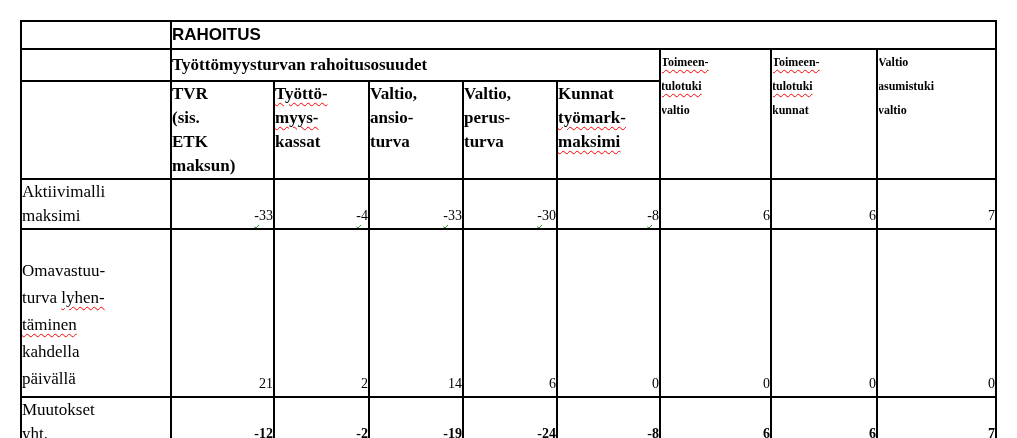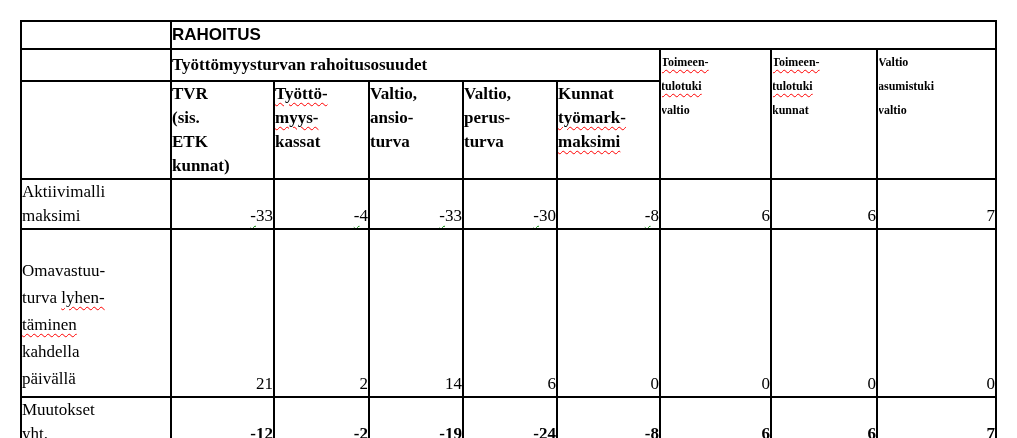--- a/index.html
+++ b/index.html
@@ -71,21 +71,21 @@
   tr.rF { height: 50px; }
   td.label {
     font-size: 17px;
     line-height: 24px;
     vertical-align: bottom;
     padding: 2px 2px 2px 5px;
     margin-left: 48px;
   }
   tr.rE td.label { line-height: 27px; padding-bottom: 4px; }
   td.num {
-    font-size: 17px;
+    font-size: 14px;
     line-height: 24px;
     text-align: right;
     vertical-align: bottom;
     padding: 2px 8px 5px 2px;
   }
   tr.rF td.num { font-weight: bold; }
   
   .wred {
     text-decoration: underline;
     text-decoration-style: wavy;
@@ -144,21 +144,21 @@
       <span class="hline">valtio</span>
     </td>
   </tr>
 
   <tr class="rC">
     <td></td>
     <td class="hcell">
       <span class="hline">TVR</span>
       <span class="hline">(sis.</span>
       <span class="hline">ETK</span>
-      <span class="hline">kunnat)</span>
+      <span class="hline">maksun)</span>
     </td>
     <td class="hcell">
       <span class="hline wred">Työttö-</span>
       <span class="hline wred">myys-</span>
       <span class="hline">kassat</span>
     </td>
     <td class="hcell">
       <span class="hline">Valtio,</span>
       <span class="hline">ansio-</span>
       <span class="hline">turva</span>

